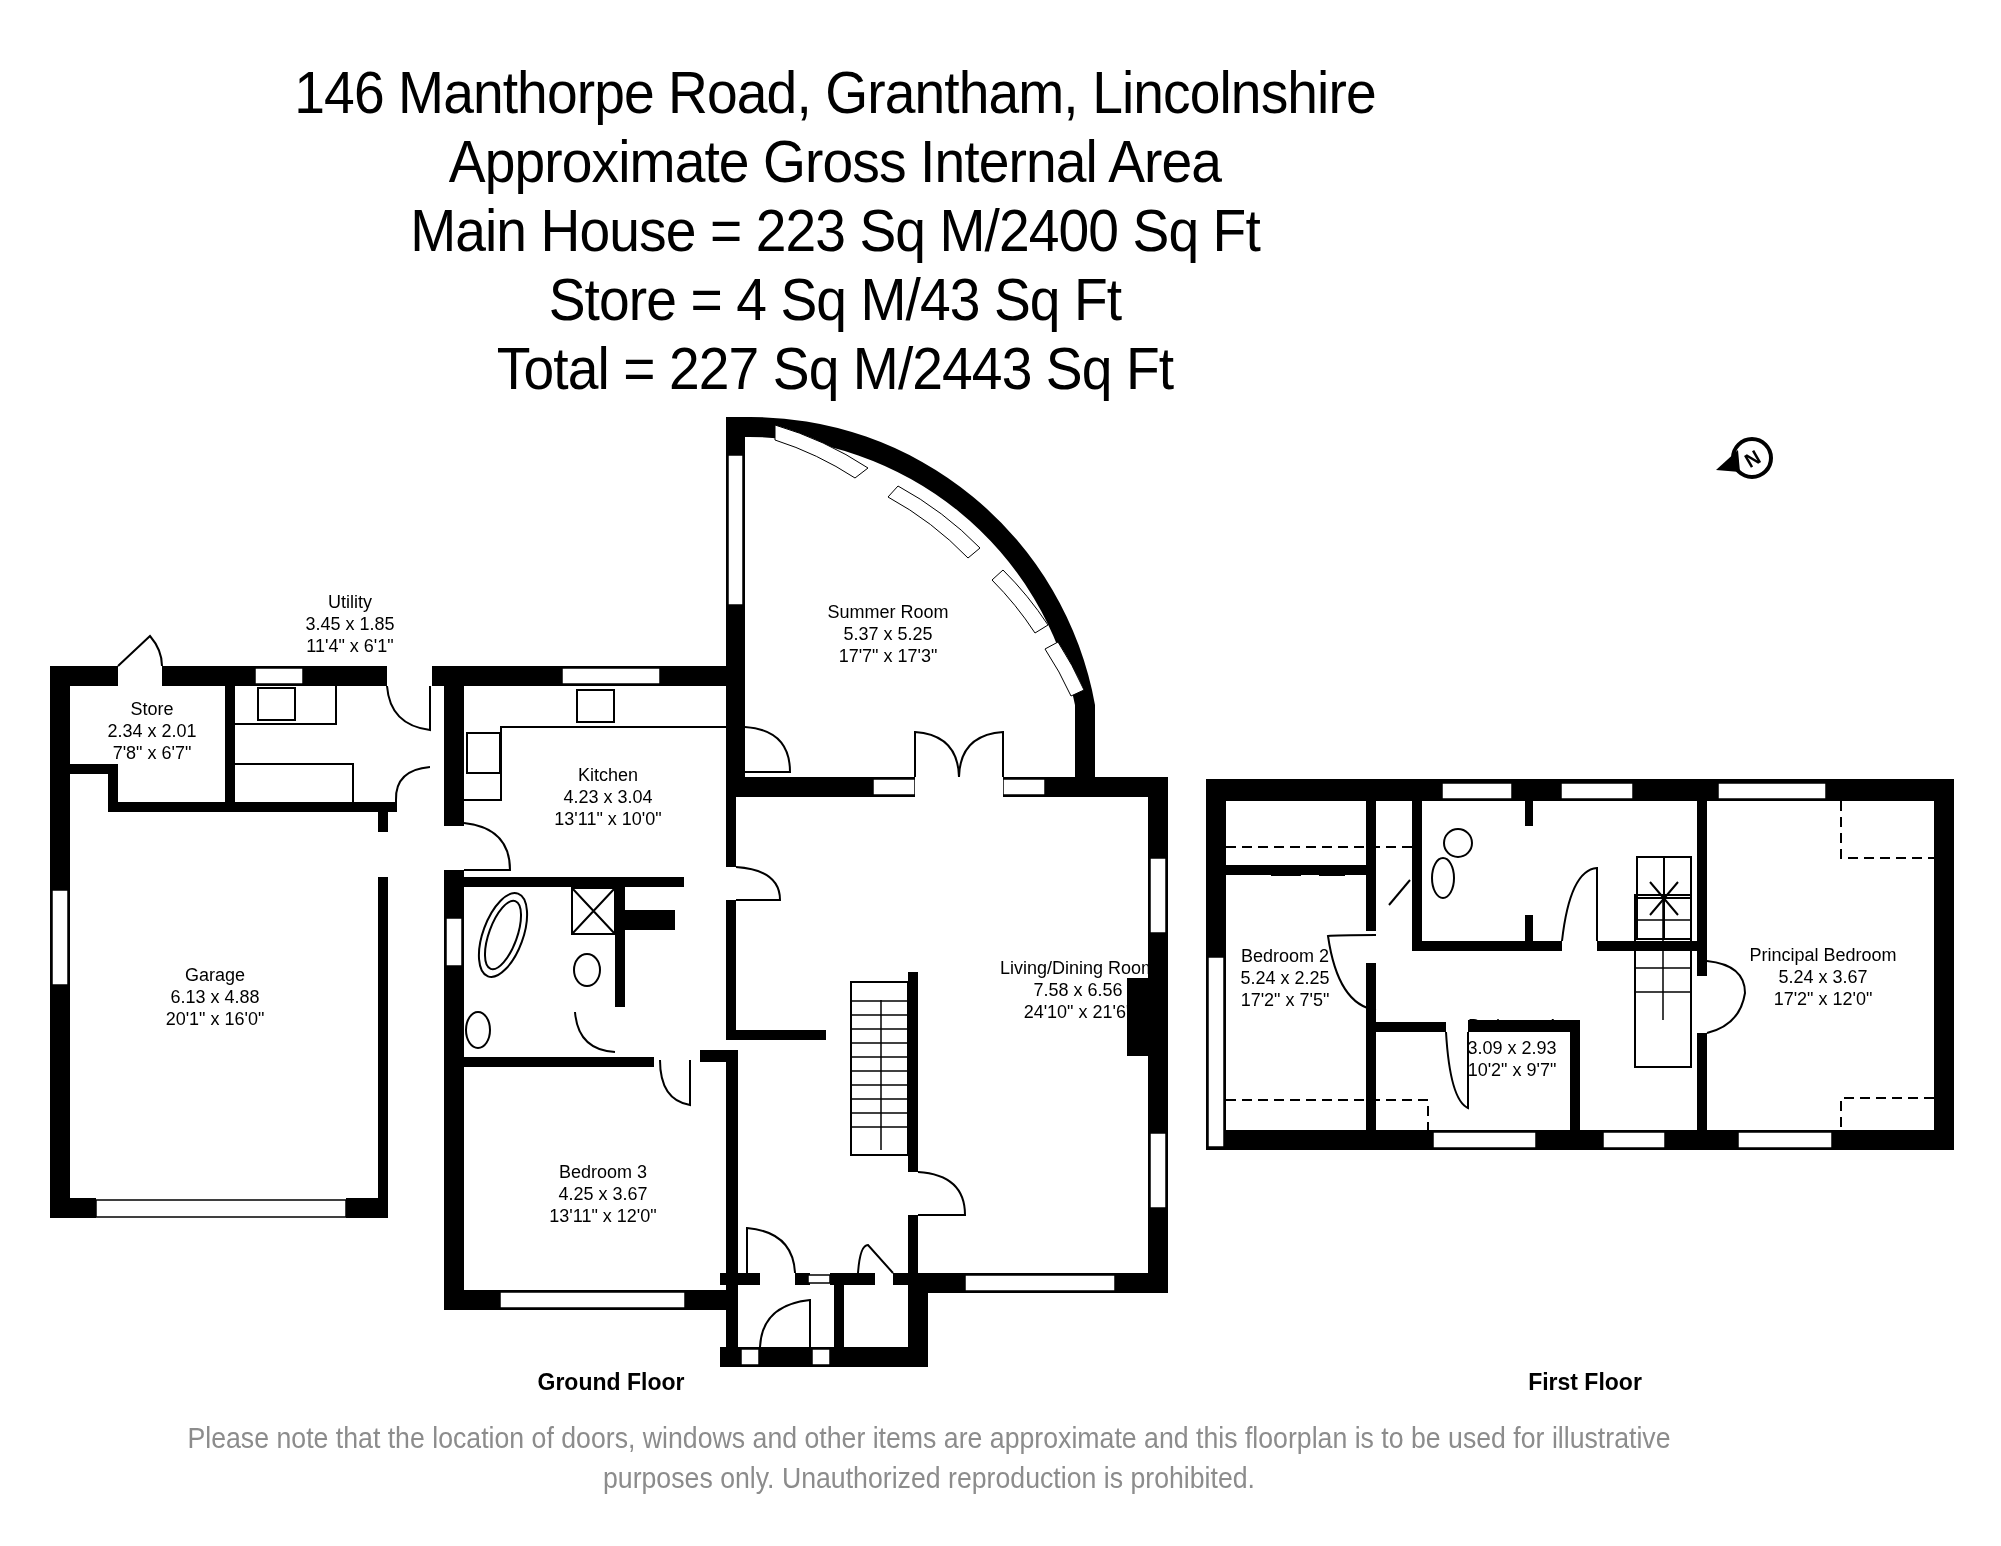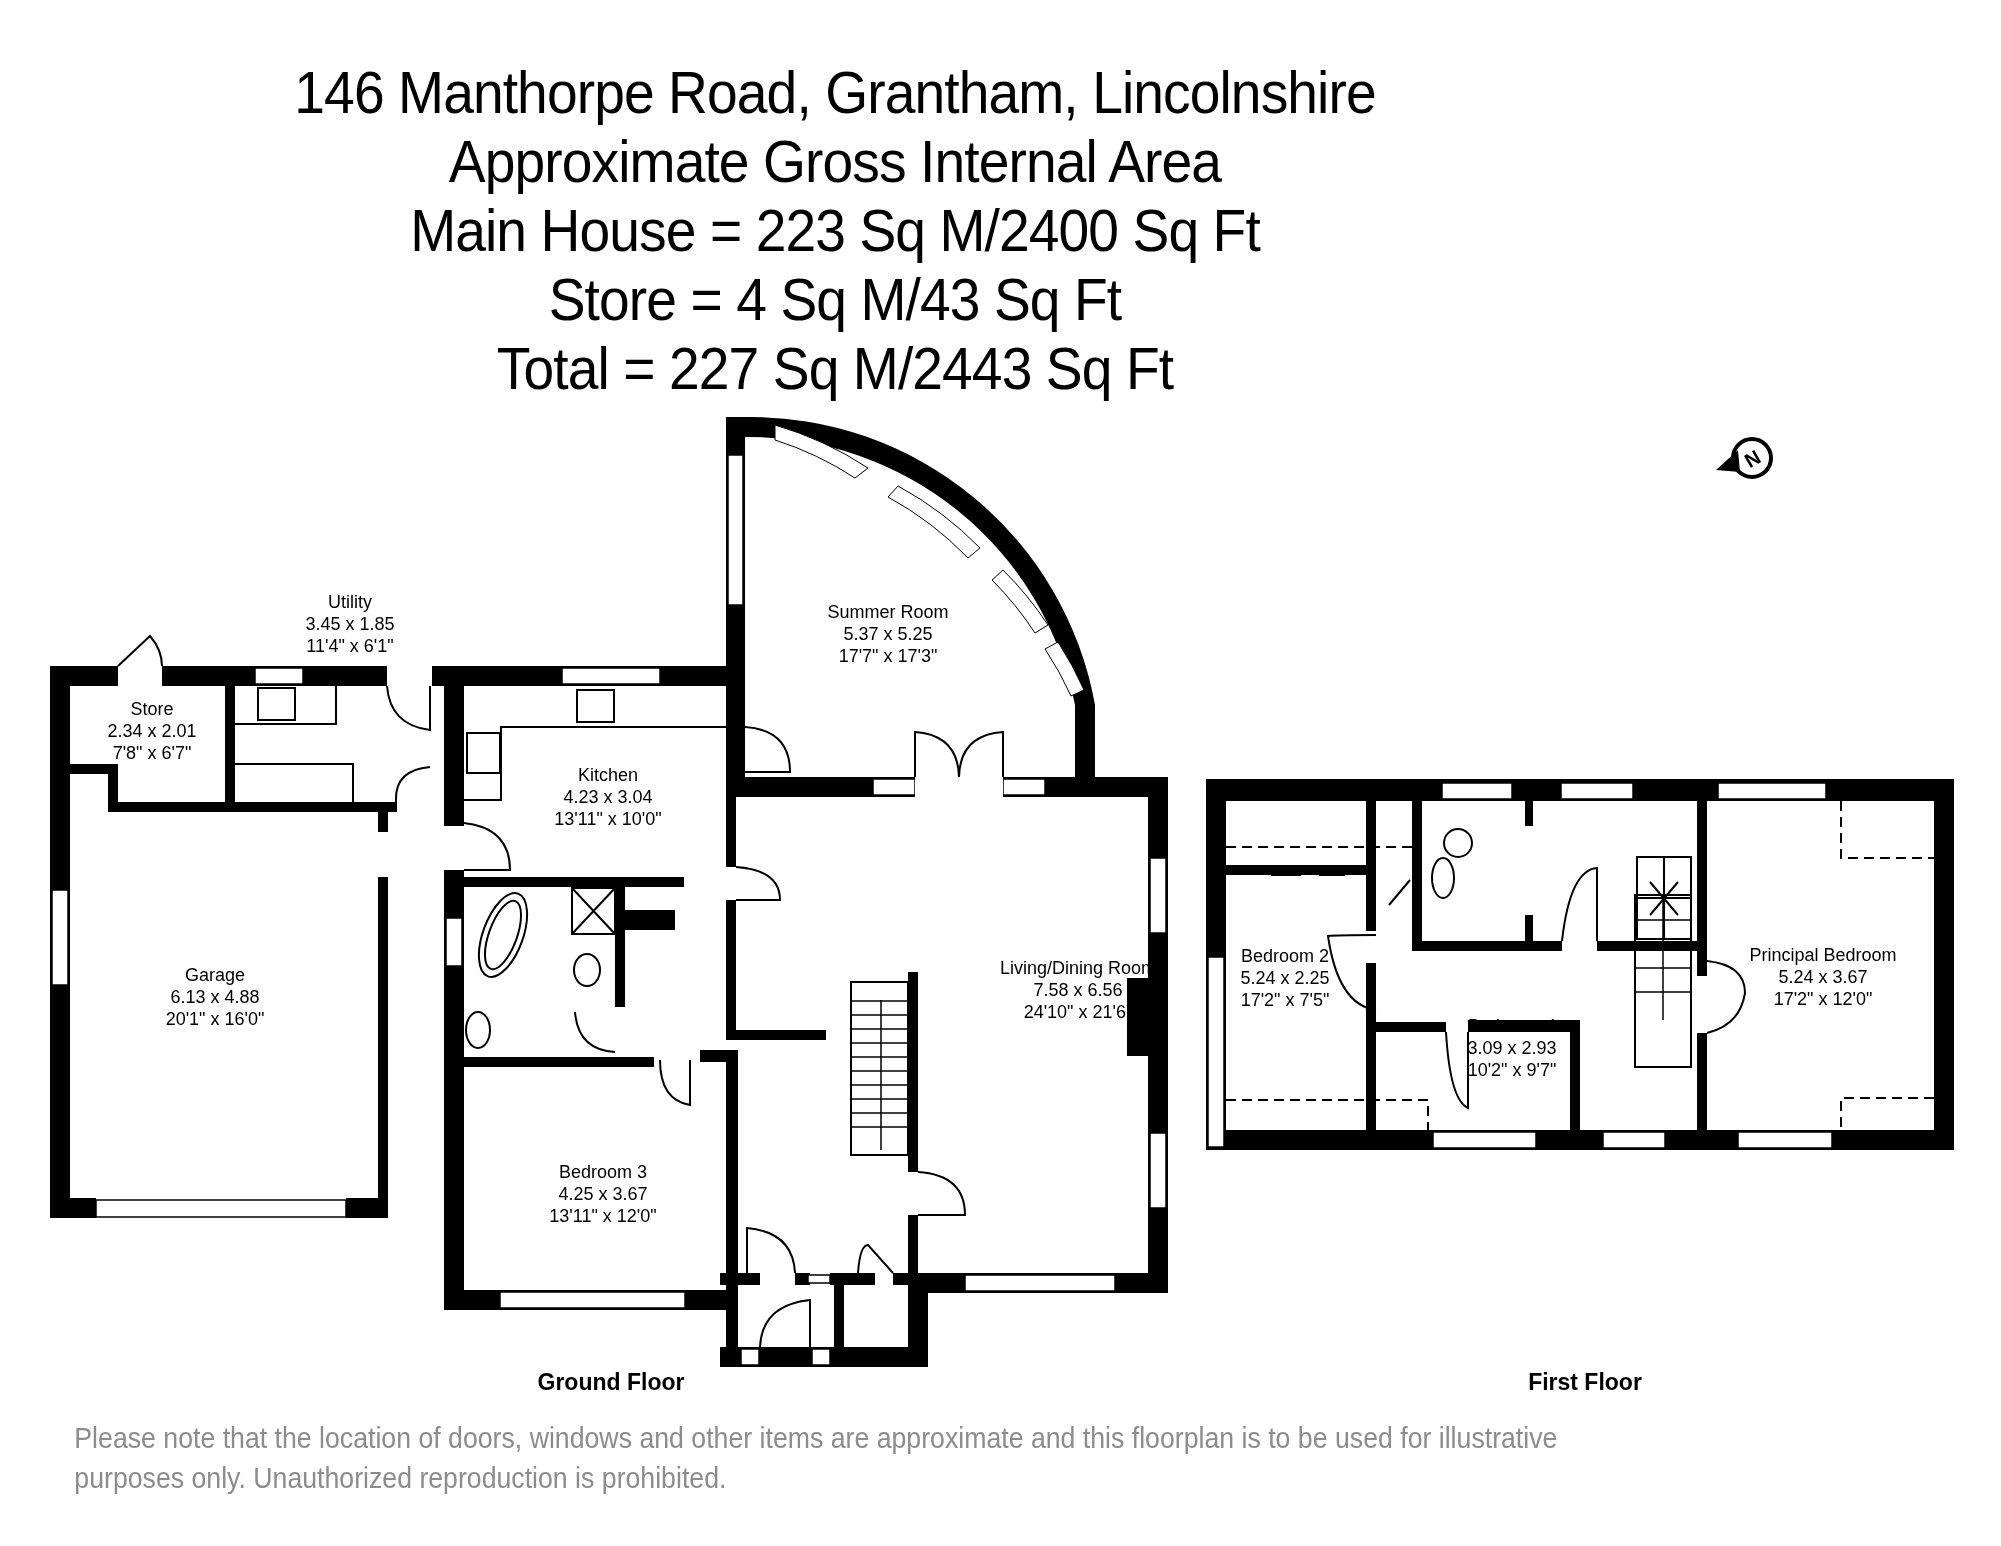--- a/index.html
+++ b/index.html
@@ -2,21 +2,21 @@
 <html><head>
 <meta charset="utf-8">
 <style>
   html, body { margin: 0; padding: 0; background: #ffffff; }
   body { width: 2001px; height: 1546px; position: relative; overflow: hidden; font-family: "Liberation Sans", sans-serif; color: #000; }
   .title-block { position: absolute; left: 0; top: 58px; width: 1670px; text-align: center; }
   .title-line { font-family: "Liberation Sans", sans-serif; font-size: 60px; line-height: 69px; letter-spacing: -1px; transform: scaleX(0.92); white-space: nowrap; }
   svg.plan { position: absolute; left: 0; top: 0; }
   .room-label { font-family: "Liberation Sans", sans-serif; font-size: 18px; text-anchor: middle; fill: #000; }
   .floor-label { font-family: "Liberation Sans", sans-serif; font-weight: bold; font-size: 23px; text-anchor: middle; fill: #000; }
-  .disclaimer { position: absolute; left: 0; top: 1418px; width: 1858px; text-align: left; color: #8c8c8c; font-size: 29px; line-height: 40px; font-family: "Liberation Sans", sans-serif; }
+  .disclaimer { position: absolute; left: 0; top: 1418px; width: 1858px; text-align: center; color: #8c8c8c; font-size: 29px; line-height: 40px; font-family: "Liberation Sans", sans-serif; }
   .disclaimer span { display: block; transform: scaleX(0.92); white-space: nowrap; }
   .wall { fill: #000; }
   .win { fill: #fff; stroke: #000; stroke-width: 1.5; }
   .thin { fill: none; stroke: #000; stroke-width: 2; }
   .dash { fill: none; stroke: #000; stroke-width: 2; stroke-dasharray: 10 6; }
 </style>
 </head>
 <body>
 
 <div class="title-block">

